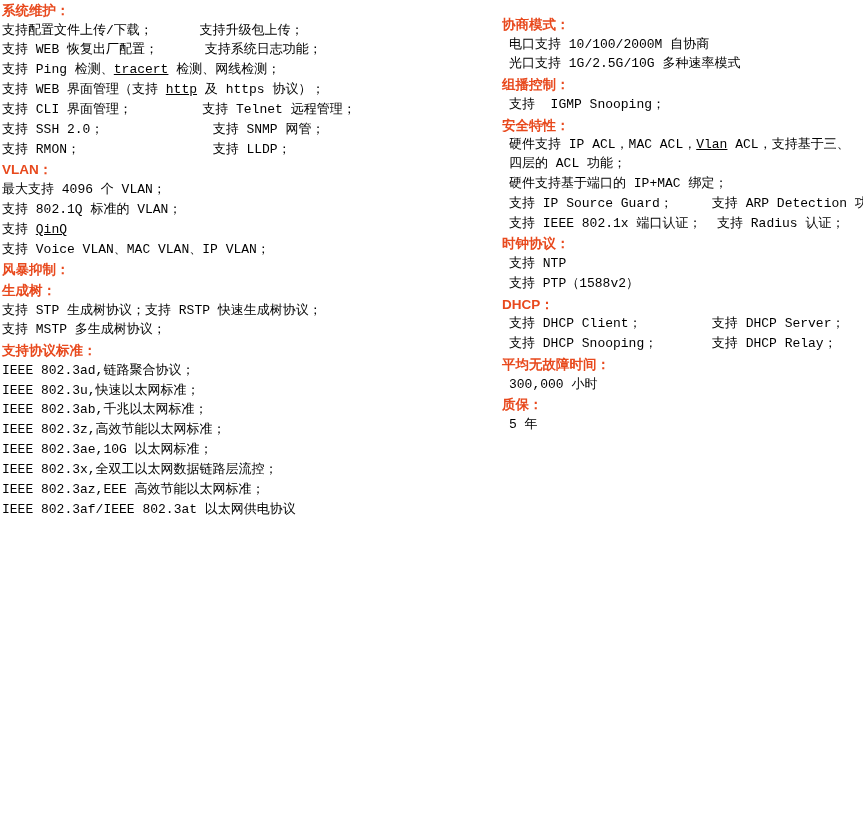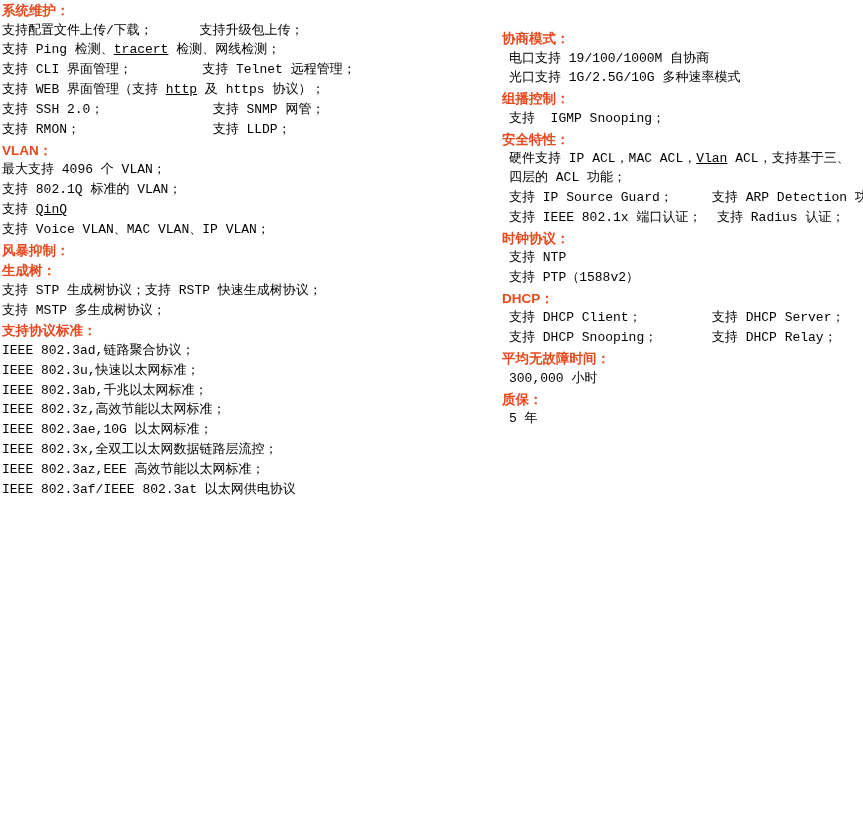--- a/index.html
+++ b/index.html
@@ -25,21 +25,20 @@
     top: 0;
   }
   .col-left {
     left: 0;
     width: 500px;
     padding-left: 2px;
   }
   .col-right {
     left: 500px;
     width: 363px;
-    margin-top: 14px;
   }
   .heading {
     color: #e8491d;
     font-weight: bold;
     font-size: 13.5px;
     font-family: "Liberation Sans", sans-serif;
     margin: 0;
     padding: 0;
     line-height: 1.45;
     white-space: nowrap;
@@ -67,23 +66,24 @@
   .wrap2 { white-space: normal; width: 352px; line-height: 1.45; }
 </style>
 </head>
 <body>
 
 <div class="page">
 
   <div class="col col-left">
     <div class="heading">系统维护：</div>
     <div class="line mono">支持配置文件上传/下载；      支持升级包上传；</div>
+    <div class="line mono">支持 WEB 恢复出厂配置；      支持系统日志功能；</div>
     <div class="line mono">支持 Ping 检测、<span class="u">tracert</span> 检测、网线检测；</div>
+    <div class="line mono">支持 WEB 界面管理（支持 <span class="u">http</span> 及 https 协议）；</div>
     <div class="line mono">支持 CLI 界面管理；         支持 Telnet 远程管理；</div>
-    <div class="line mono">支持 WEB 界面管理（支持 <span class="u">http</span> 及 https 协议）；</div>
     <div class="line mono">支持 SSH 2.0；              支持 SNMP 网管；</div>
     <div class="line mono">支持 RMON；                 支持 LLDP；</div>
 
     <div class="heading">VLAN：</div>
     <div class="line mono">最大支持 4096 个 VLAN；</div>
     <div class="line mono">支持 802.1Q 标准的 VLAN；</div>
     <div class="line mono">支持 <span class="u">QinQ</span></div>
     <div class="line mono">支持 Voice VLAN、MAC VLAN、IP VLAN；</div>
 
     <div class="heading">风暴抑制：</div>
@@ -100,28 +100,29 @@
     <div class="line mono">IEEE 802.3ae,10G 以太网标准；</div>
     <div class="line mono">IEEE 802.3x,全双工以太网数据链路层流控；</div>
     <div class="line mono">IEEE 802.3az,EEE 高效节能以太网标准；</div>
     <div class="line mono">IEEE 802.3af/IEEE 802.3at 以太网供电协议</div>
   </div>
 
   <div class="col col-right">
     <div class="right-top-pad"></div>
 
     <div class="heading">协商模式：</div>
-    <div class="line mono">电口支持 19/100/1000M 自协商</div>
+    <div class="line mono">电口支持 10/100/2000M 自协商</div>
     <div class="line mono">光口支持 1G/2.5G/10G 多种速率模式</div>
 
     <div class="heading">组播控制：</div>
     <div class="line mono">支持  IGMP Snooping；</div>
 
     <div class="heading">安全特性：</div>
     <div class="line mono wrap2 indent-line">硬件支持 IP ACL，MAC ACL，<span class="u">Vlan</span> ACL，支持基于三、四层的 ACL 功能；</div>
+    <div class="line mono">硬件支持基于端口的 IP+MAC 绑定；</div>
     <div class="line mono">支持 IP Source Guard；     支持 ARP Detection 功能；</div>
     <div class="line mono">支持 IEEE 802.1x 端口认证；  支持 Radius 认证；</div>
 
     <div class="heading">时钟协议：</div>
     <div class="line mono">支持 NTP</div>
     <div class="line mono">支持 PTP（1588v2）</div>
 
     <div class="heading">DHCP：</div>
     <div class="line mono">支持 DHCP Client；         支持 DHCP Server；</div>
     <div class="line mono">支持 DHCP Snooping；       支持 DHCP Relay；</div>

